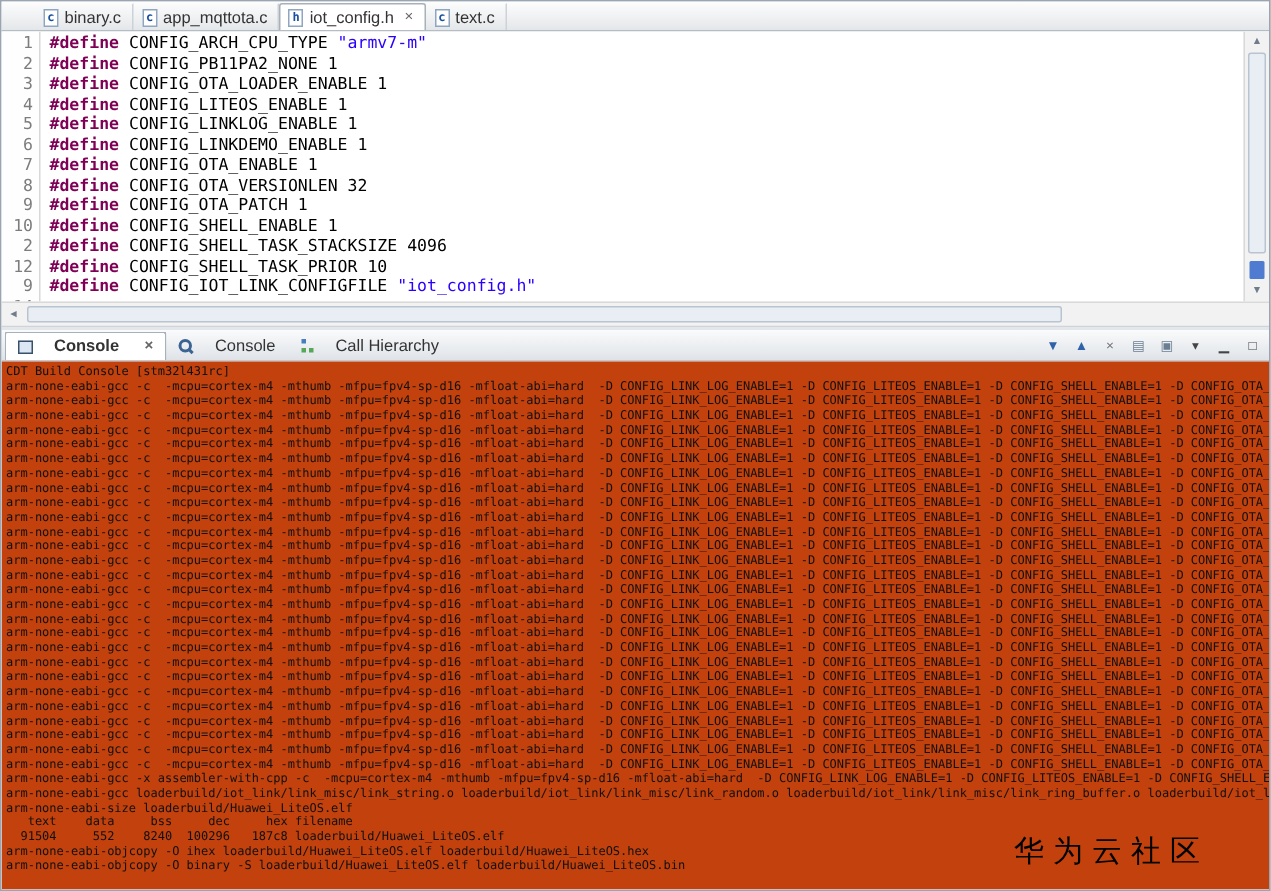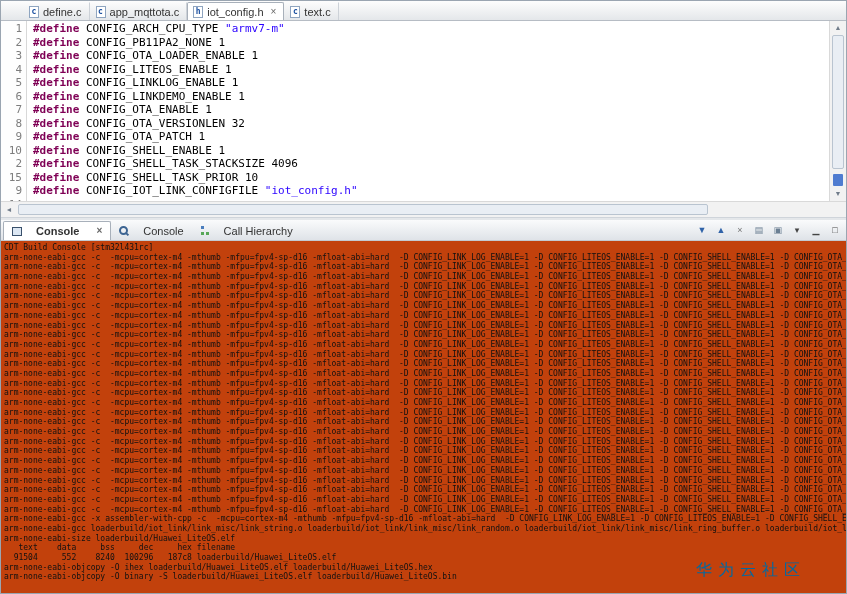--- a/index.html
+++ b/index.html
@@ -77,33 +77,33 @@
   .call-hierarchy-icon::before { content:""; position:absolute; left:1px; top:0;
                                  width:3px; height:3px; background:#4a7dbd; }
   .call-hierarchy-icon::after { content:""; position:absolute; left:6px; top:6px;
                                 width:3px; height:3px; background:#58a758;
                                 box-shadow:-5px 0 0 #58a758; }
 
   .cbody { flex:1; background:#c2410c; font:8px/9.7px "DejaVu Sans Mono",monospace;
            color:#111; padding:2px 0 0 3px; overflow:hidden; white-space:pre; }
   .cline { height:9.7px; }
 
-  .watermark { position:absolute; right:40px; bottom:12px; font-size:16px;
-               color:#0369a1; letter-spacing:6px; }
+  .watermark { position:absolute; right:40px; bottom:12px; font-size:20px;
+               color:#000000; letter-spacing:6px; }
 </style>
 </head>
 <body>
 
 <div class="window">
 
   <div class="editor-pane">
     <div class="etabbar">
         <div class="etab">
           <span class="ficon">c</span>
-          <span class="etlabel">define.c</span>
+          <span class="etlabel">binary.c</span>
         </div>
         <div class="etab">
           <span class="ficon">c</span>
           <span class="etlabel">app_mqttota.c</span>
         </div>
         <div class="etab active">
           <span class="ficon">h</span>
           <span class="etlabel">iot_config.h</span>
           <span class="tclose">×</span>
         </div>
@@ -119,21 +119,21 @@
           <div class="lnum">2</div>
           <div class="lnum">3</div>
           <div class="lnum">4</div>
           <div class="lnum">5</div>
           <div class="lnum">6</div>
           <div class="lnum">7</div>
           <div class="lnum">8</div>
           <div class="lnum">9</div>
           <div class="lnum">10</div>
           <div class="lnum">2</div>
-          <div class="lnum">15</div>
+          <div class="lnum">12</div>
           <div class="lnum">9</div>
           <div class="lnum">14</div>
         </div>
       <div class="code"><div class="code-line"><span class="kw">#define</span> CONFIG_ARCH_CPU_TYPE <span class="str">"armv7-m"</span></div><div class="code-line"><span class="kw">#define</span> CONFIG_PB11PA2_NONE <span class="num">1</span></div><div class="code-line"><span class="kw">#define</span> CONFIG_OTA_LOADER_ENABLE <span class="num">1</span></div><div class="code-line"><span class="kw">#define</span> CONFIG_LITEOS_ENABLE <span class="num">1</span></div><div class="code-line"><span class="kw">#define</span> CONFIG_LINKLOG_ENABLE <span class="num">1</span></div><div class="code-line"><span class="kw">#define</span> CONFIG_LINKDEMO_ENABLE <span class="num">1</span></div><div class="code-line"><span class="kw">#define</span> CONFIG_OTA_ENABLE <span class="num">1</span></div><div class="code-line"><span class="kw">#define</span> CONFIG_OTA_VERSIONLEN <span class="num">32</span></div><div class="code-line"><span class="kw">#define</span> CONFIG_OTA_PATCH <span class="num">1</span></div><div class="code-line"><span class="kw">#define</span> CONFIG_SHELL_ENABLE <span class="num">1</span></div><div class="code-line"><span class="kw">#define</span> CONFIG_SHELL_TASK_STACKSIZE <span class="num">4096</span></div><div class="code-line"><span class="kw">#define</span> CONFIG_SHELL_TASK_PRIOR <span class="num">10</span></div><div class="code-line"><span class="kw">#define</span> CONFIG_IOT_LINK_CONFIGFILE <span class="str">"iot_config.h"</span></div><div class="code-line"></div></div>
       <div class="vscroll">
         <div class="sarrow up">▲</div>
         <div class="vthumb"></div>
         <div class="annot"></div>
         <div class="sarrow down">▼</div>
       </div>

